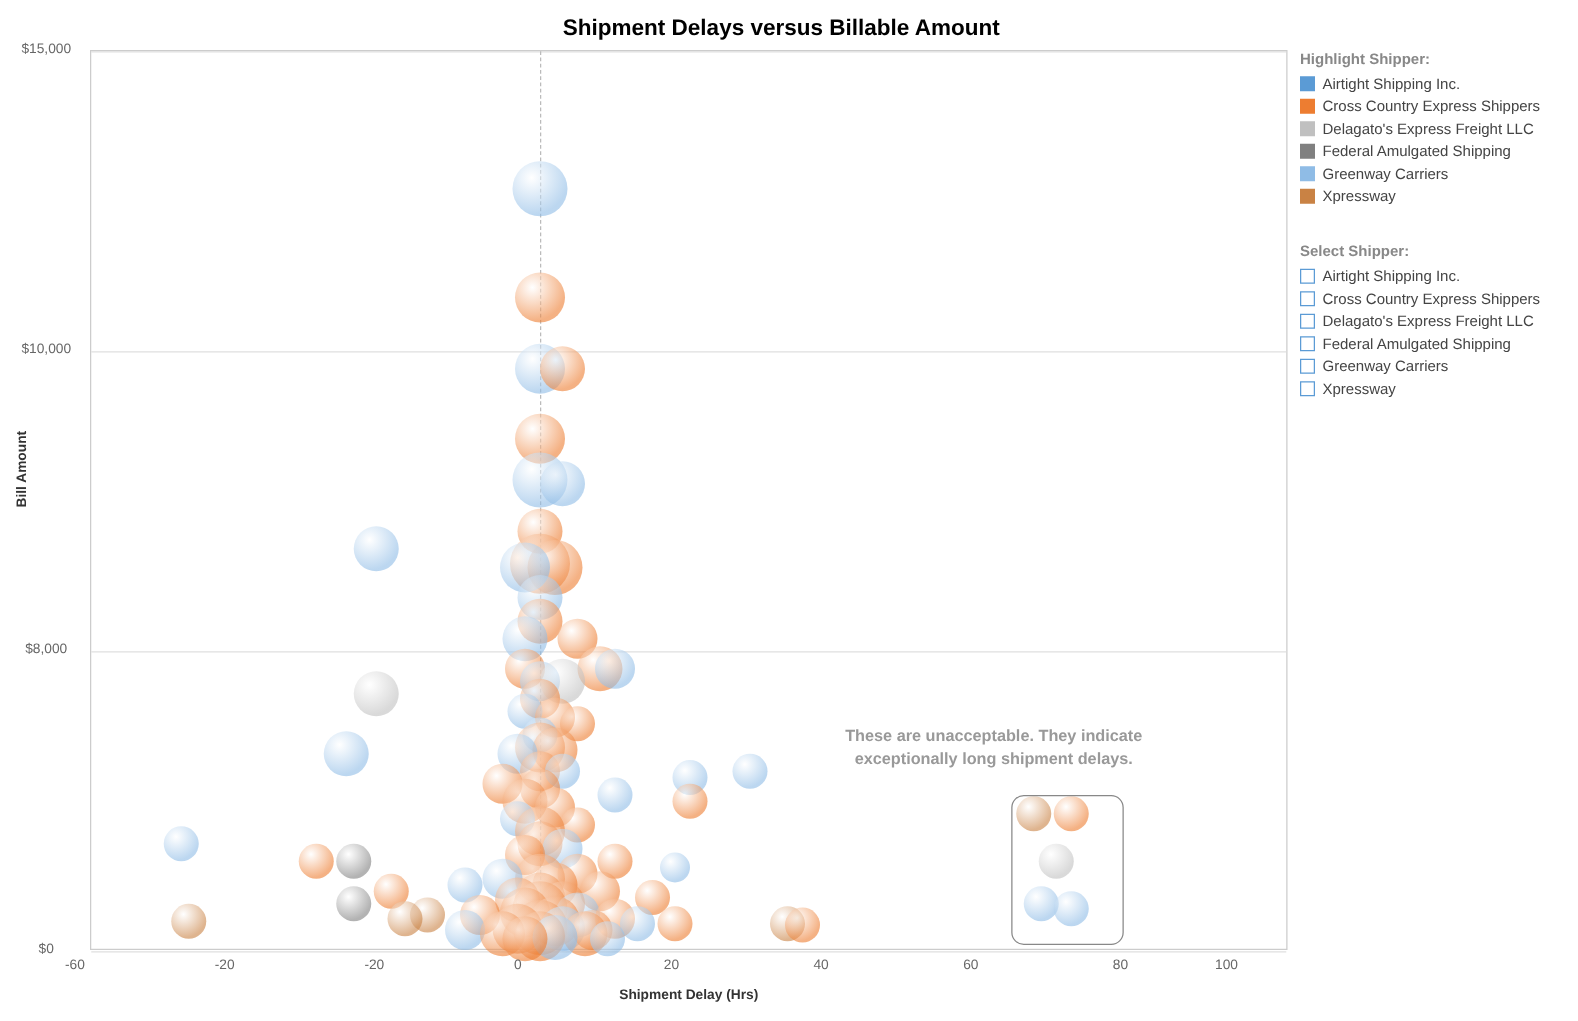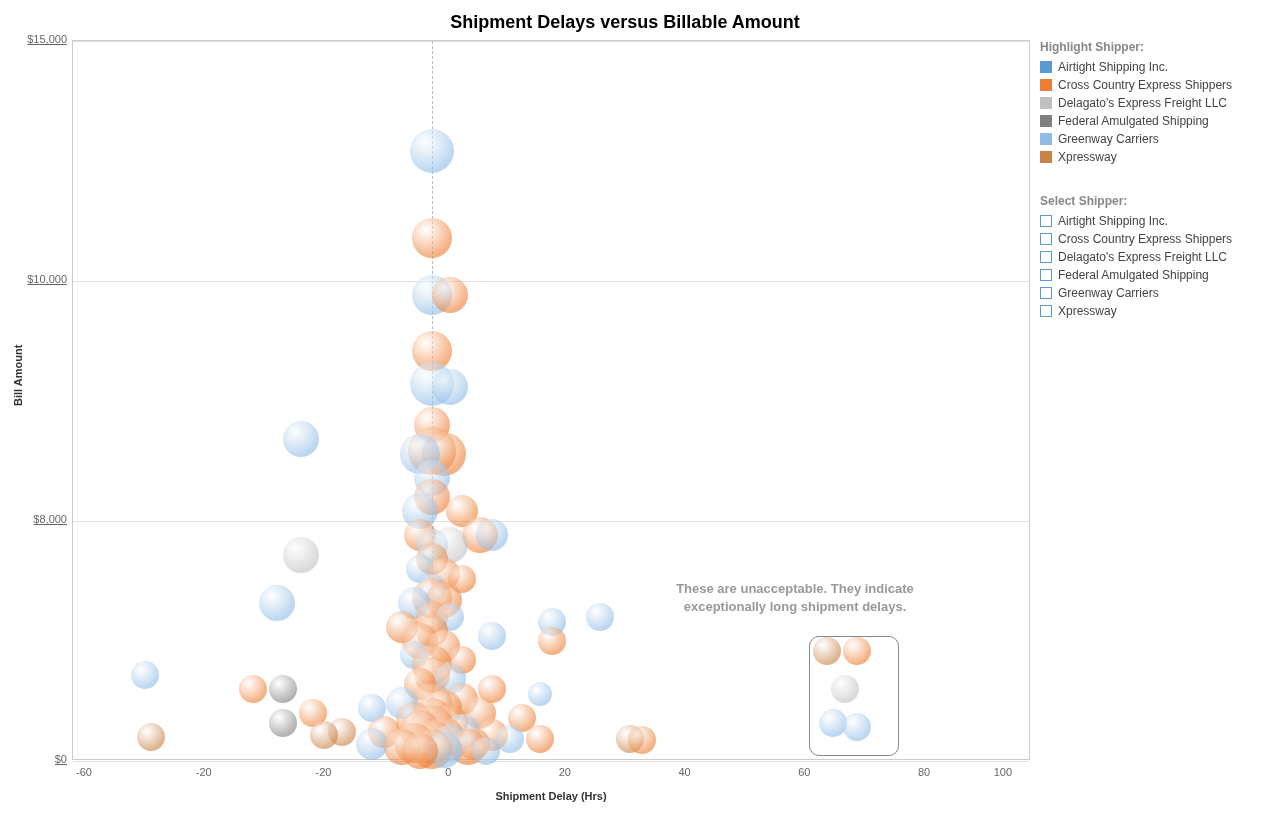--- a/index.html
+++ b/index.html
@@ -1,22 +1,22 @@
 <!DOCTYPE html>
 <html><head>
 <meta charset="utf-8">
 <style>
 * { box-sizing: border-box; }
 body { margin: 0; padding: 0; font-family: Arial, Helvetica, sans-serif; background: #fff; width: 1262px; height: 817px; position: relative; }
 .chart-title { position: absolute; top: 12px; left: 0; right: 12px; text-align: center; font-weight: bold; font-size: 18px; color: #000; }
 .plot-area { position: absolute; left: 72px; top: 40px; width: 958px; height: 720px; border: 1px solid #ccc; background: #fff; }
 .gridline-h { position: absolute; left: 0; right: 0; height: 1px; background: #e0e0e0; }
 .refline-v { position: absolute; top: 0; bottom: 0; width: 0; border-left: 1px dashed #bbb; }
-.y-tick { position: absolute; right: 1195px; font-size: 11px; color: #666; text-align: right; width: 60px; text-decoration: underline; }
-.x-tick { position: absolute; top: 766px; font-size: 11px; color: #666; text-align: right; width: 40px; transform: translateX(-20px); }
+.y-tick { position: absolute; right: 1195px; font-size: 11px; color: #666; text-align: center; width: 60px; }
+.x-tick { position: absolute; top: 766px; font-size: 11px; color: #666; text-align: left; width: 40px; transform: translateX(-20px); }
 .y-axis-label { position: absolute; left: 18px; top: 400px; transform: rotate(-90deg) translateX(0); transform-origin: left center; font-size: 11px; font-weight: bold; color: #333; white-space: nowrap; }
 .x-axis-label { position: absolute; top: 790px; left: 72px; width: 958px; text-align: center; font-size: 11px; font-weight: bold; color: #333; }
 .bubble { position: absolute; border-radius: 50%; transform: translate(-50%, -50%); opacity: 0.6; }
 .annotation { position: absolute; font-size: 13px; font-weight: bold; color: #999; text-align: center; line-height: 1.4; }
 .hi-box { position: absolute; border: 1px solid #888; border-radius: 10px; }
 .legend { position: absolute; left: 1040px; top: 40px; width: 215px; font-size: 12px; }
 .legend-title { font-weight: bold; color: #888; margin-bottom: 4px; }
 .legend-item { display: flex; align-items: center; height: 18px; cursor: pointer; }
 .legend-swatch { width: 12px; height: 12px; margin-right: 6px; }
 .checkbox { width: 12px; height: 12px; border: 1px solid #5b9bd5; margin-right: 6px; background: #fff; }

